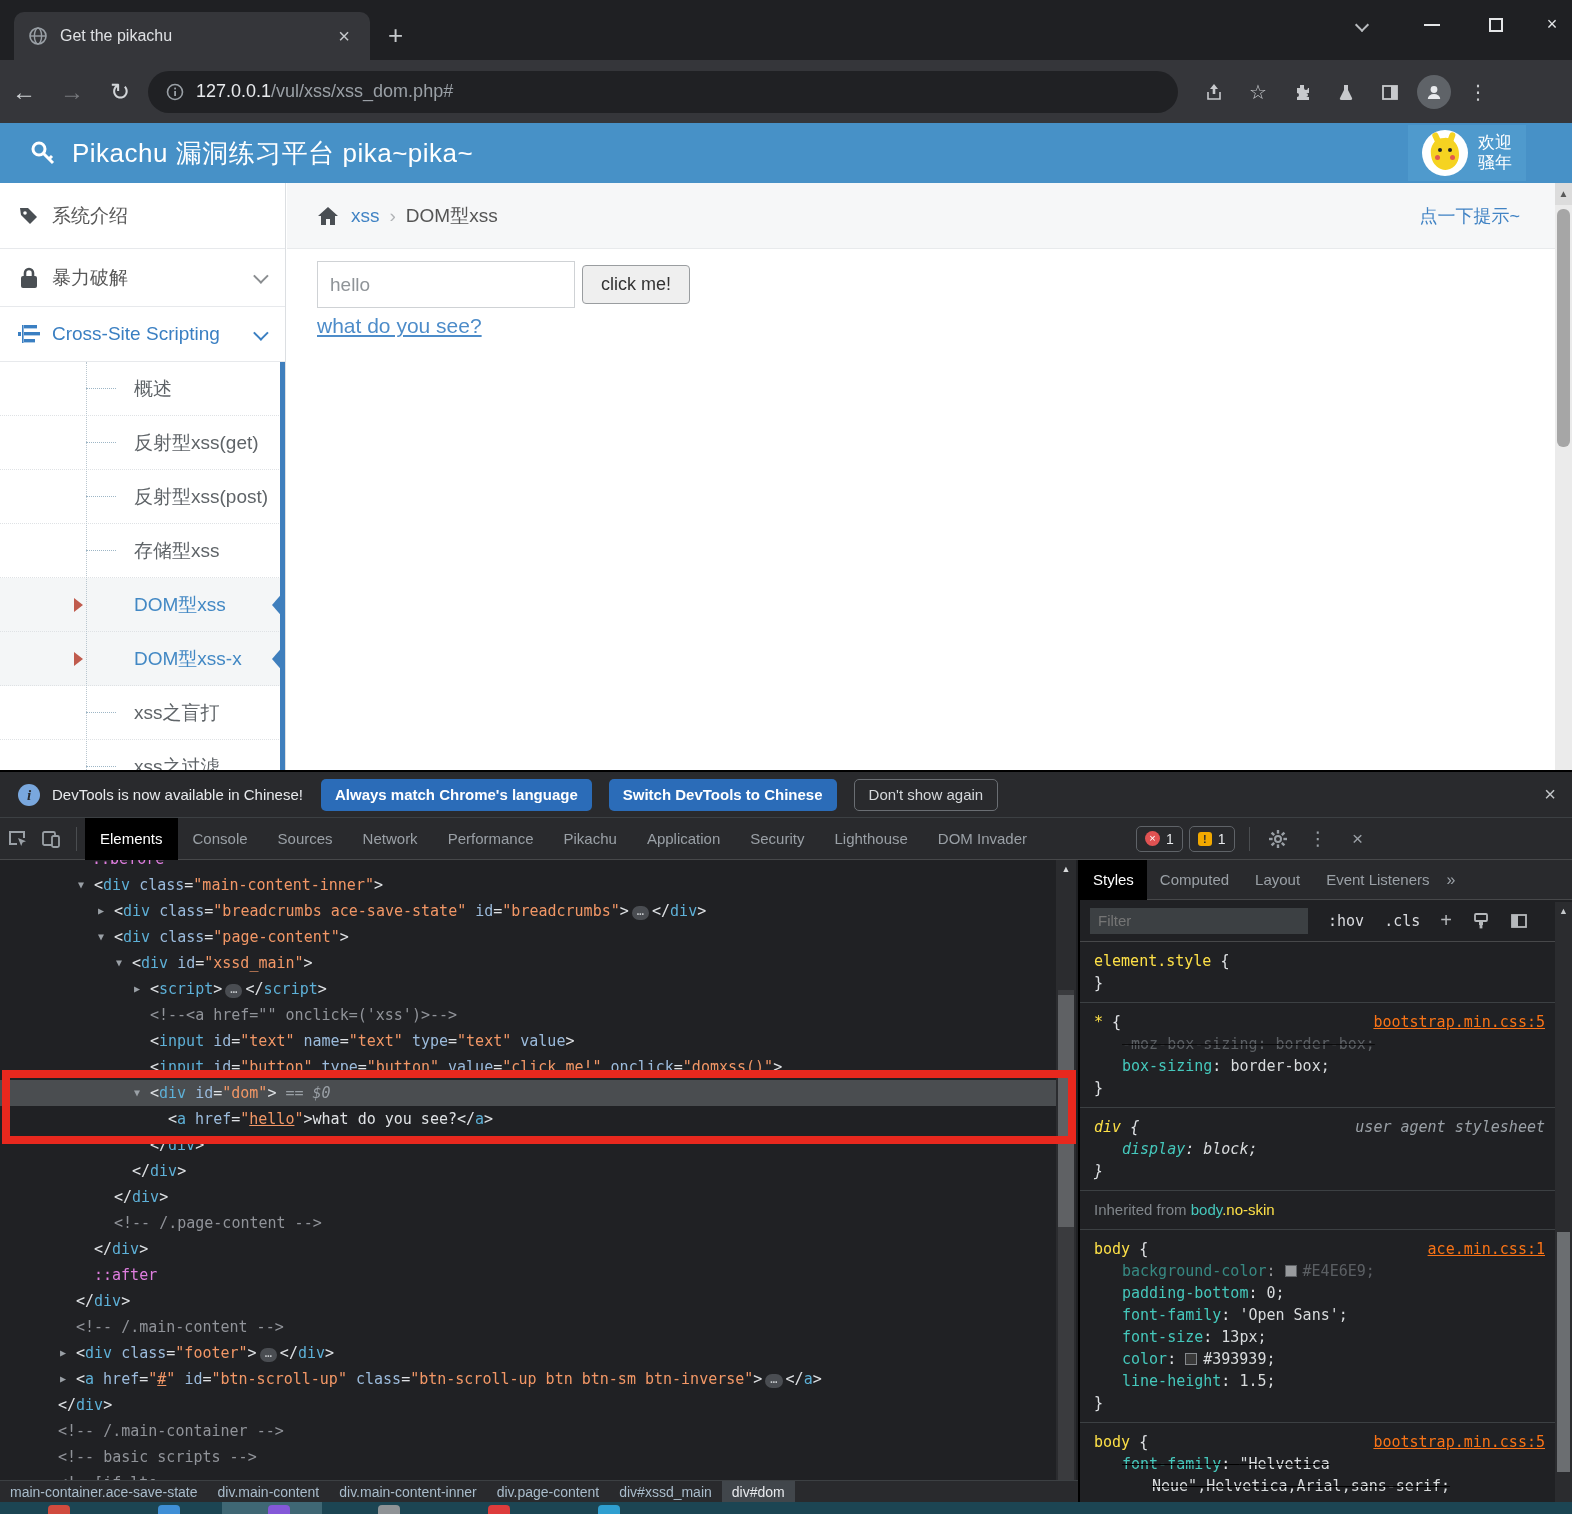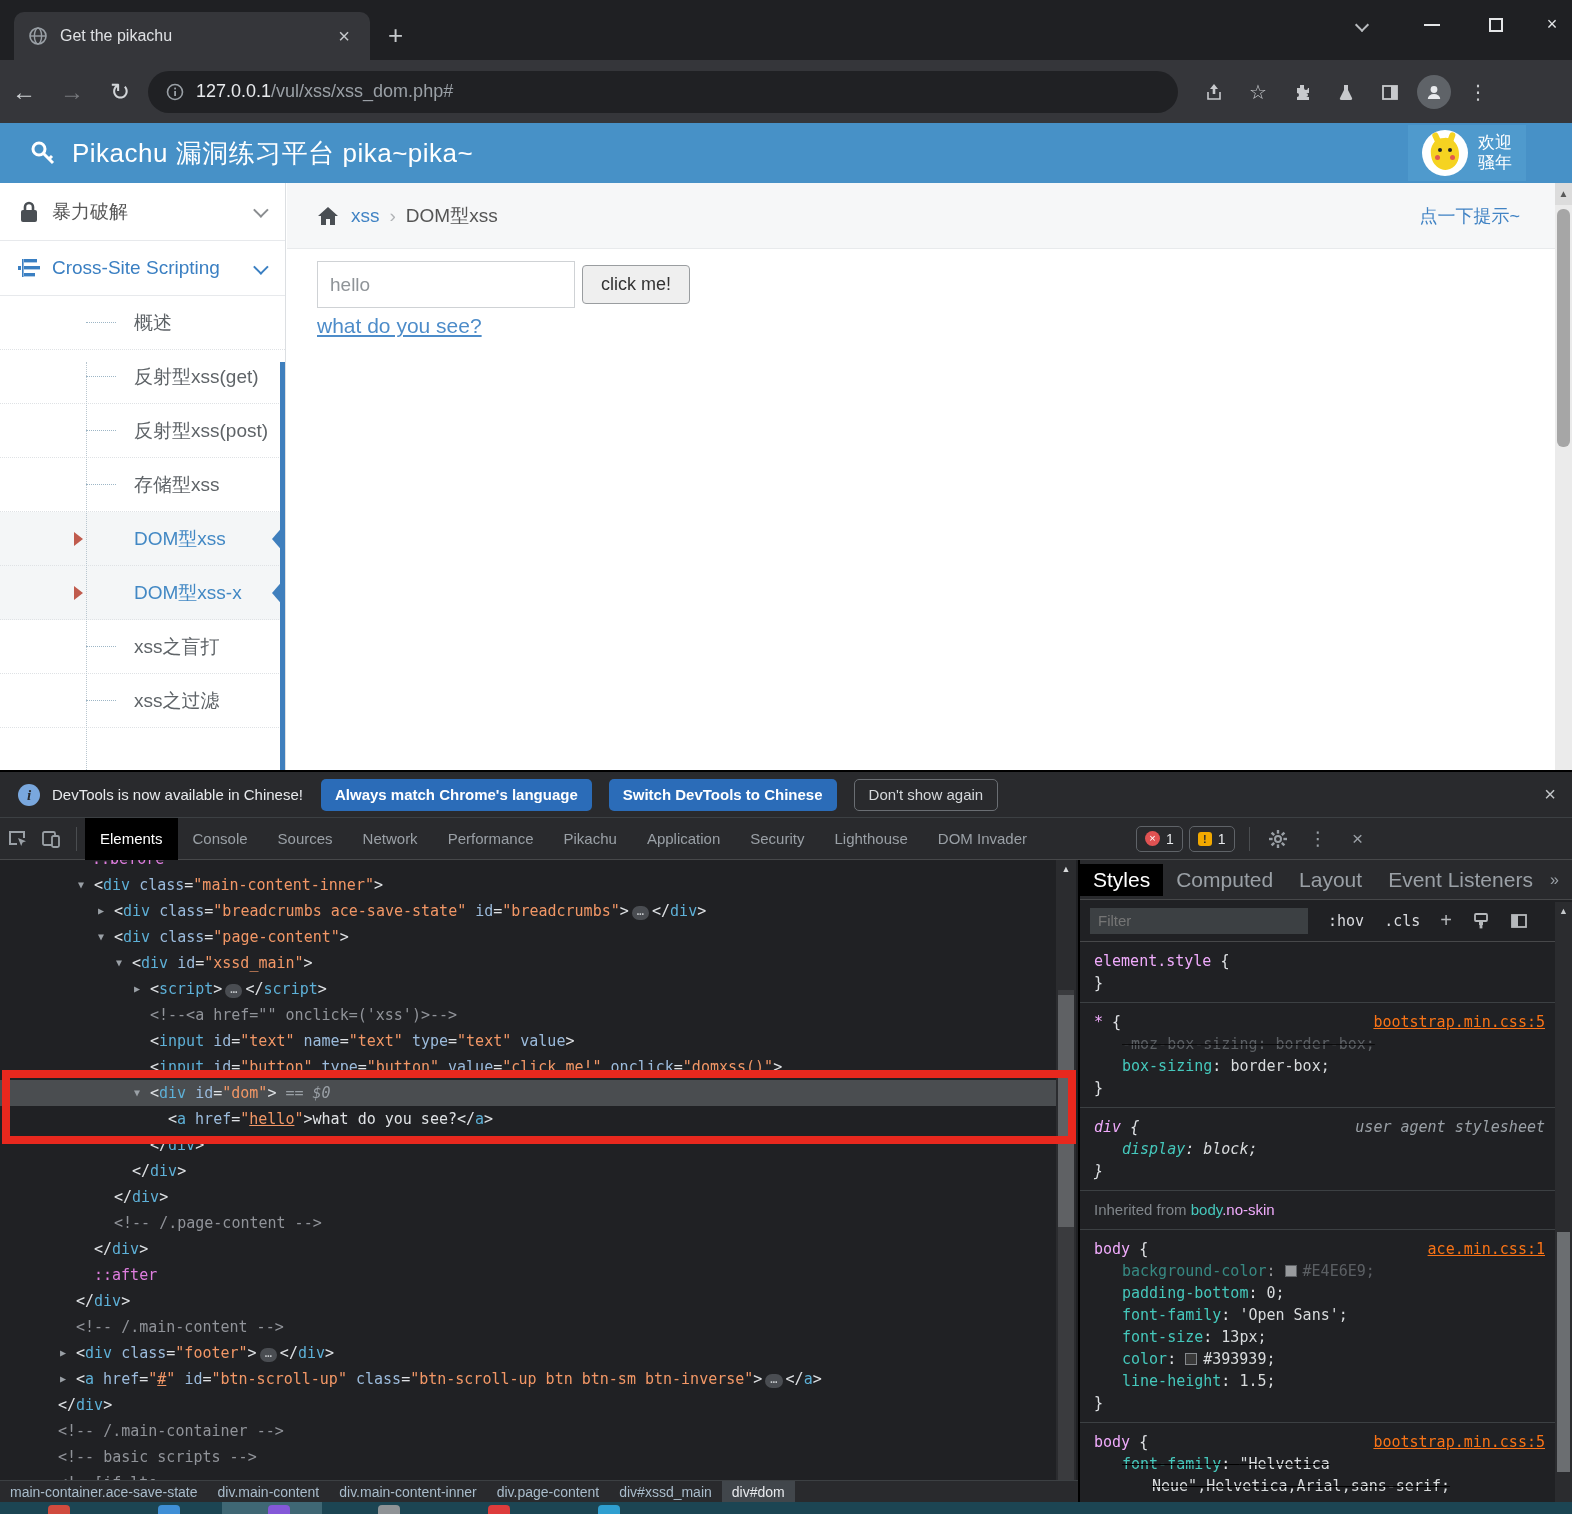--- a/index.html
+++ b/index.html
@@ -141,21 +141,21 @@
   #dom-scroll .track { position:absolute; left:2px; top:130px; width:16px; height:490px; background:#3a3b3e; }
   #dom-scroll .thumb { position:absolute; left:2px; top:135px; width:16px; height:232px; background:#5f6164; }
 
   #red-box { position:absolute; left:2px; top:210px; width:1074px; height:74px;
     border:8px solid #e8281e; z-index:6; pointer-events:none; }
 
   #styles-pane { position:absolute; left:1078px; top:0; width:494px; height:644px; background:#202124;
     border-left:2px solid #000; }
   #style-tabs { height:40px; display:flex; align-items:center; background:#292a2d;
     border-bottom:1px solid #47484a; }
-  .st-tab { height:32px; display:flex; align-items:center; padding:16px 13px; color:#9aa0a6; font-size:21px; }
+  .st-tab { height:40px; display:flex; align-items:center; padding:16px 13px; color:#9aa0a6; font-size:15px; }
   .st-tab.active { background:#000; color:#fff; }
   .st-more { color:#9aa0a6; font-size:16px; margin-left:4px; }
   #filter-row { height:42px; display:flex; align-items:center; border-bottom:1px solid #47484a;
     background:#202124; position:relative; }
   #filter-input { width:218px; height:26px; background:#3c4043; border:none; color:#bdc1c6;
     font-size:15px; padding:0 8px; margin-left:10px; font-family:"Liberation Sans",sans-serif; }
   .fr-it { color:#dadce0; font-size:15px; font-family:"DejaVu Sans Mono",monospace; margin-left:20px; }
   .fr-ic { color:#b6b9bc; font-size:16px; margin-left:20px; }
   #styles-scroll { position:absolute; right:0; top:42px; width:17px; height:602px; background:#2b2c2f; }
   #styles-scroll .up { color:#c6c9cc; font-size:9px; text-align:center; margin-top:4px; }
@@ -167,21 +167,21 @@
   .css-line { line-height:22px; white-space:pre-wrap; }
   .css-line.ind { padding-left:28px; }
   .css-line.ind2 { padding-left:58px; }
   .css-line.strike { text-decoration:line-through; }
   .css-line.dim { opacity:.62; }
   .css-head { display:flex; justify-content:space-between; line-height:22px; }
   .css-link { color:#f97316; text-decoration:underline; }
   .css-link.plain { text-decoration:none; font-style:italic; color:#9aa0a6; }
   .css-block.italic .css-line, .css-block.italic .css-head .selwrap { font-style:italic; }
   .css-block.section { color:#9aa0a6; font-size:15px; font-family:"Liberation Sans",sans-serif; }
-  .sg-sel { color:#f0abfc; } .sg-prop { color:#45c8bc; } .sg-val { color:#d8dbdd; }
+  .sg-sel { color:#fde047; } .sg-prop { color:#45c8bc; } .sg-val { color:#d8dbdd; }
   .sg-dim { color:#80868b; }
   .sw { display:inline-block; width:12px; height:12px; border:1px solid #85898d; margin-right:6px;
     vertical-align:-1px; }
 
   #dt-crumbs { position:absolute; left:0; top:620px; width:1078px; height:24px; background:#292a2d;
     border-top:1px solid #3c4043; display:flex; align-items:flex-start; overflow:hidden; }
   .crumb { color:#a9bccb; font-size:14px; padding:3px 10px; white-space:nowrap; }
   .crumb.sel { background:#41464b; color:#e8eaed; }
 
   #taskbar { position:absolute; left:0; top:1502px; width:1572px; height:12px; background:#1c4553;
@@ -284,20 +284,29 @@
       </div>
       <div class="hi-text">
         <div>欢迎</div>
           <div>骚年</div>
       </div>
     </div>
   </div>
 
   <div id="page">
     <div id="sidebar">
+      <div class="sb-row" style="height:66px;">
+        <span class="sb-ic">
+          <svg width="24" height="24" viewBox="0 0 24 24">
+              <path d="M3 4 h8 l9 9 -7 7 -9 -9 z" fill="#4a4f54"></path>
+              <circle cx="8" cy="9" r="1.8" fill="#fff"></circle>
+            </svg>
+        </span>
+        <span>系统介绍</span>
+      </div>
       <div class="sb-row" style="height:58px;">
         <span class="sb-ic">
           <svg width="22" height="24" viewBox="0 0 22 24">
               <rect x="3" y="10" width="16" height="12" rx="2" fill="#4a4f54"></rect>
               <path d="M7 10 v-3 a4 4 0 0 1 8 0 v3" fill="none" stroke="#4a4f54" stroke-width="2.6"></path>
             </svg>
         </span>
         <span>暴力破解</span>
         <span class="sb-chev"></span>
       </div>

